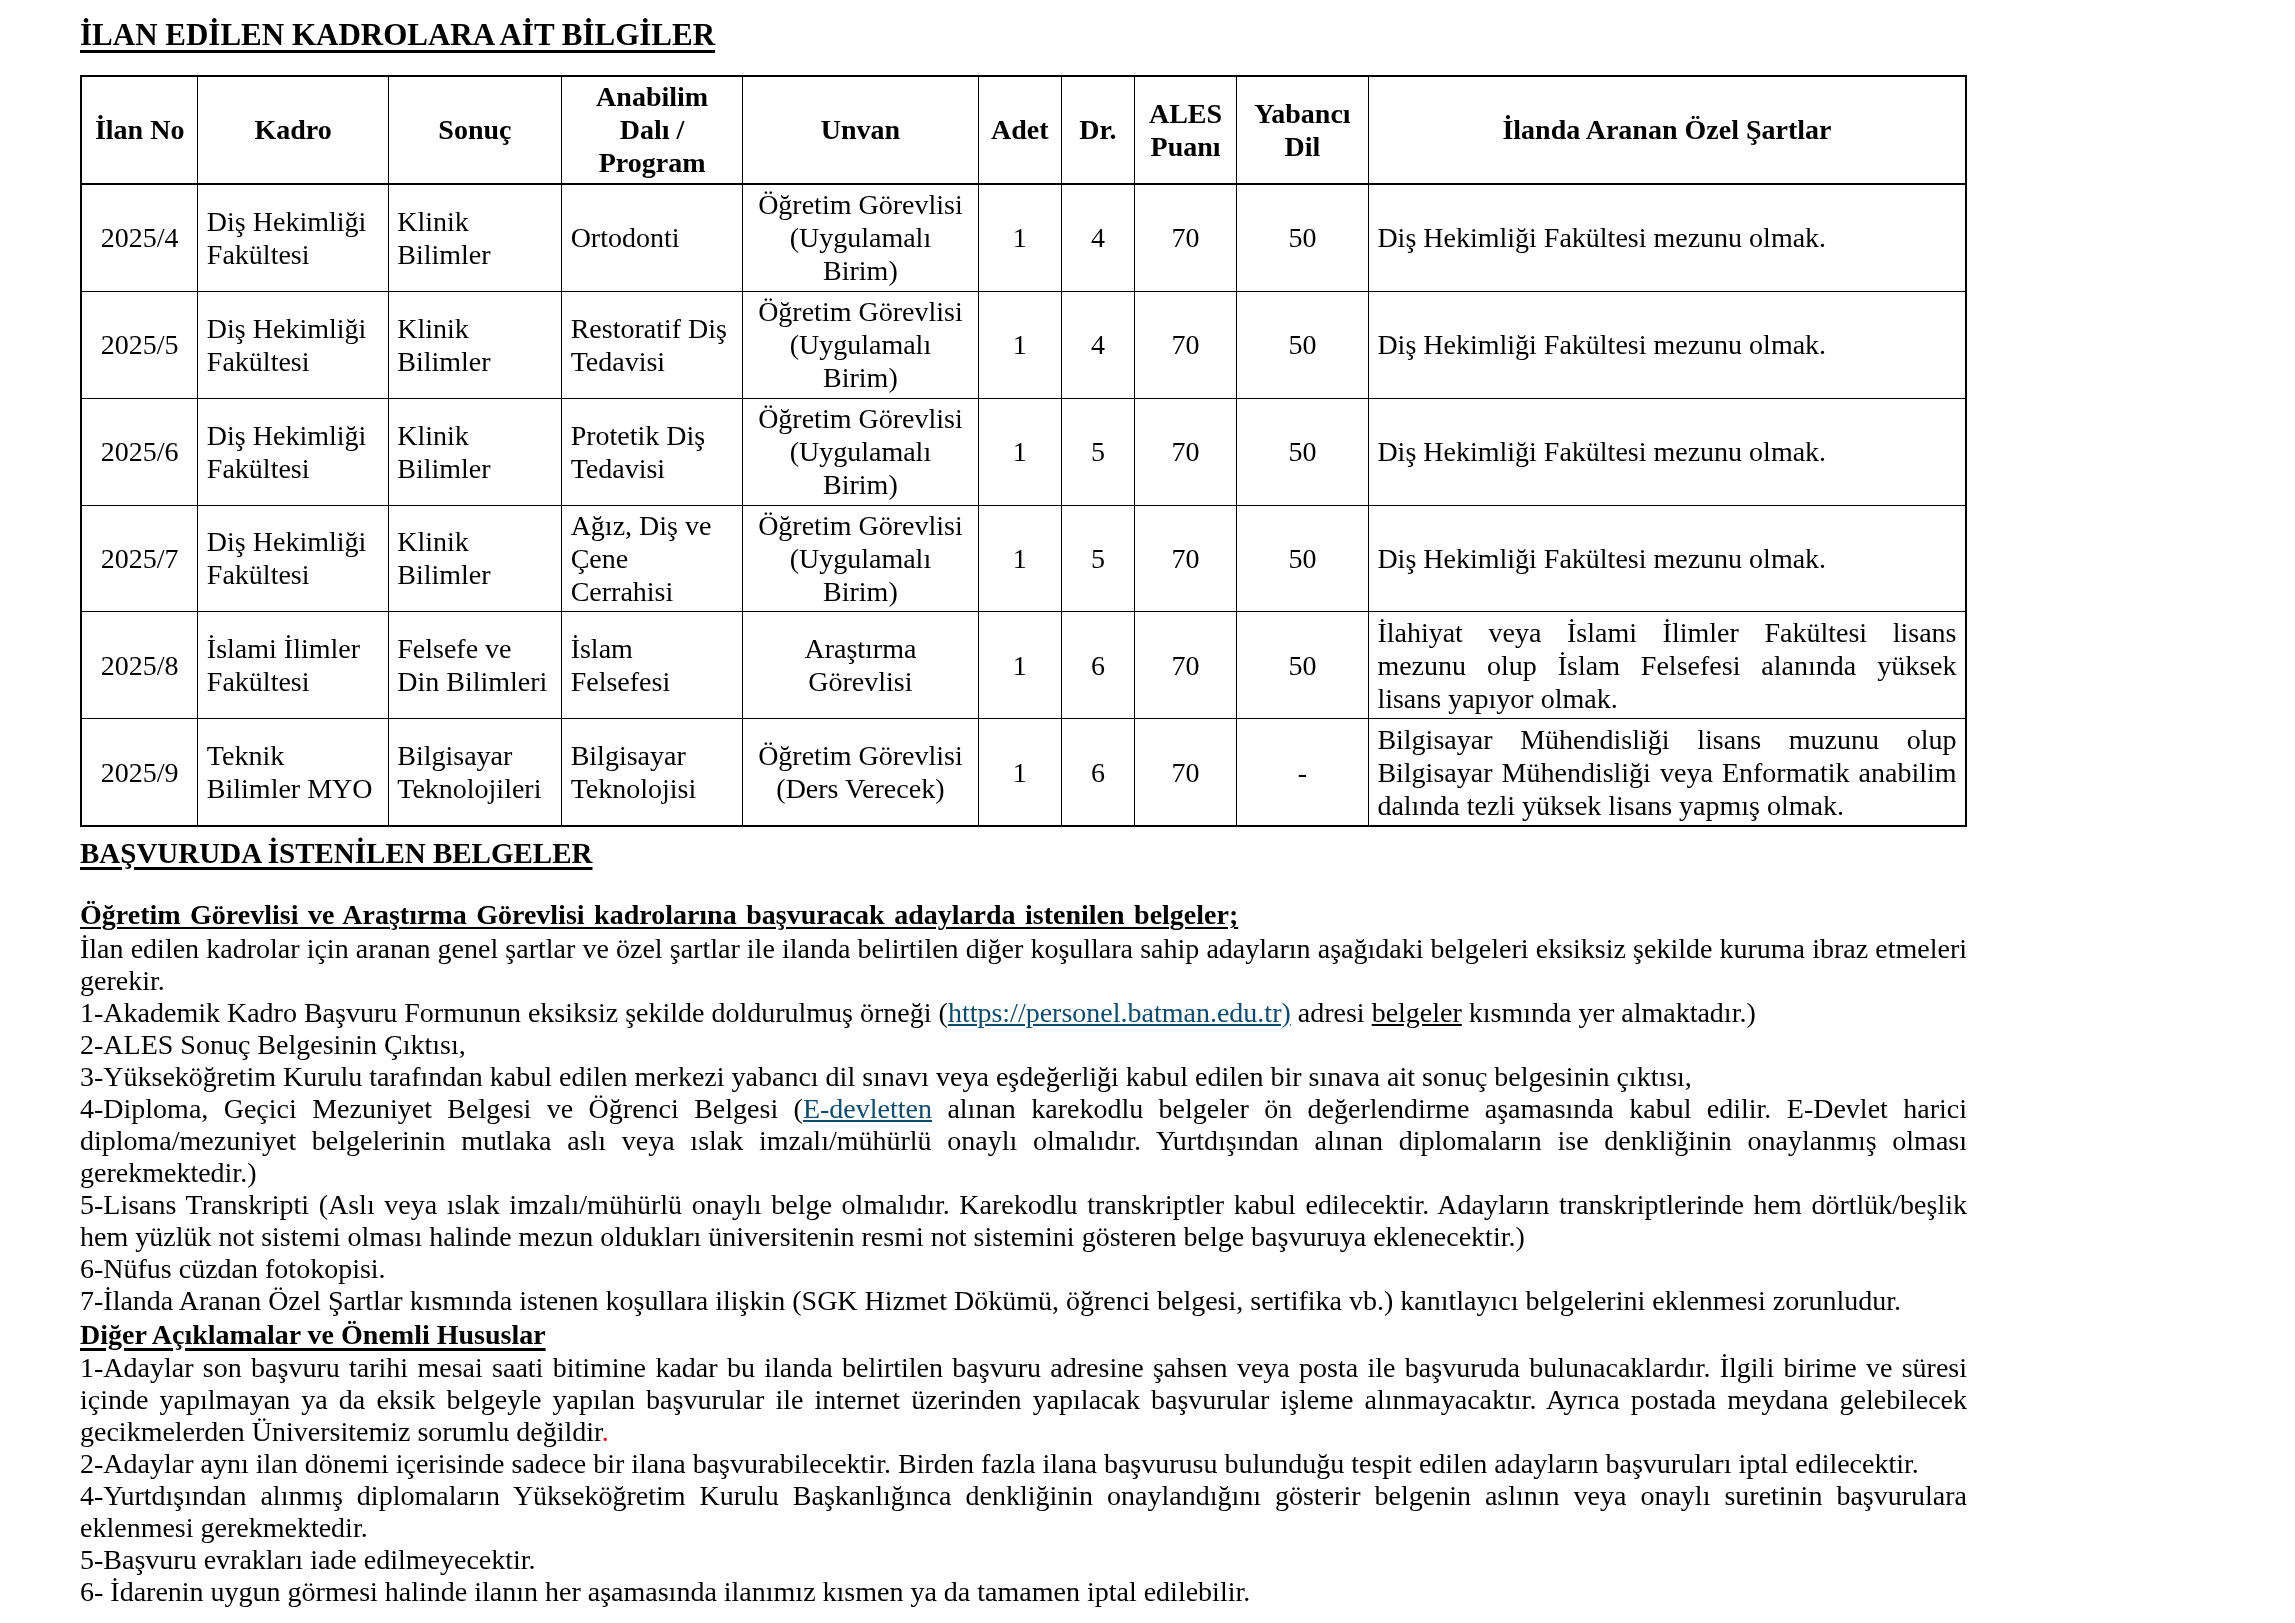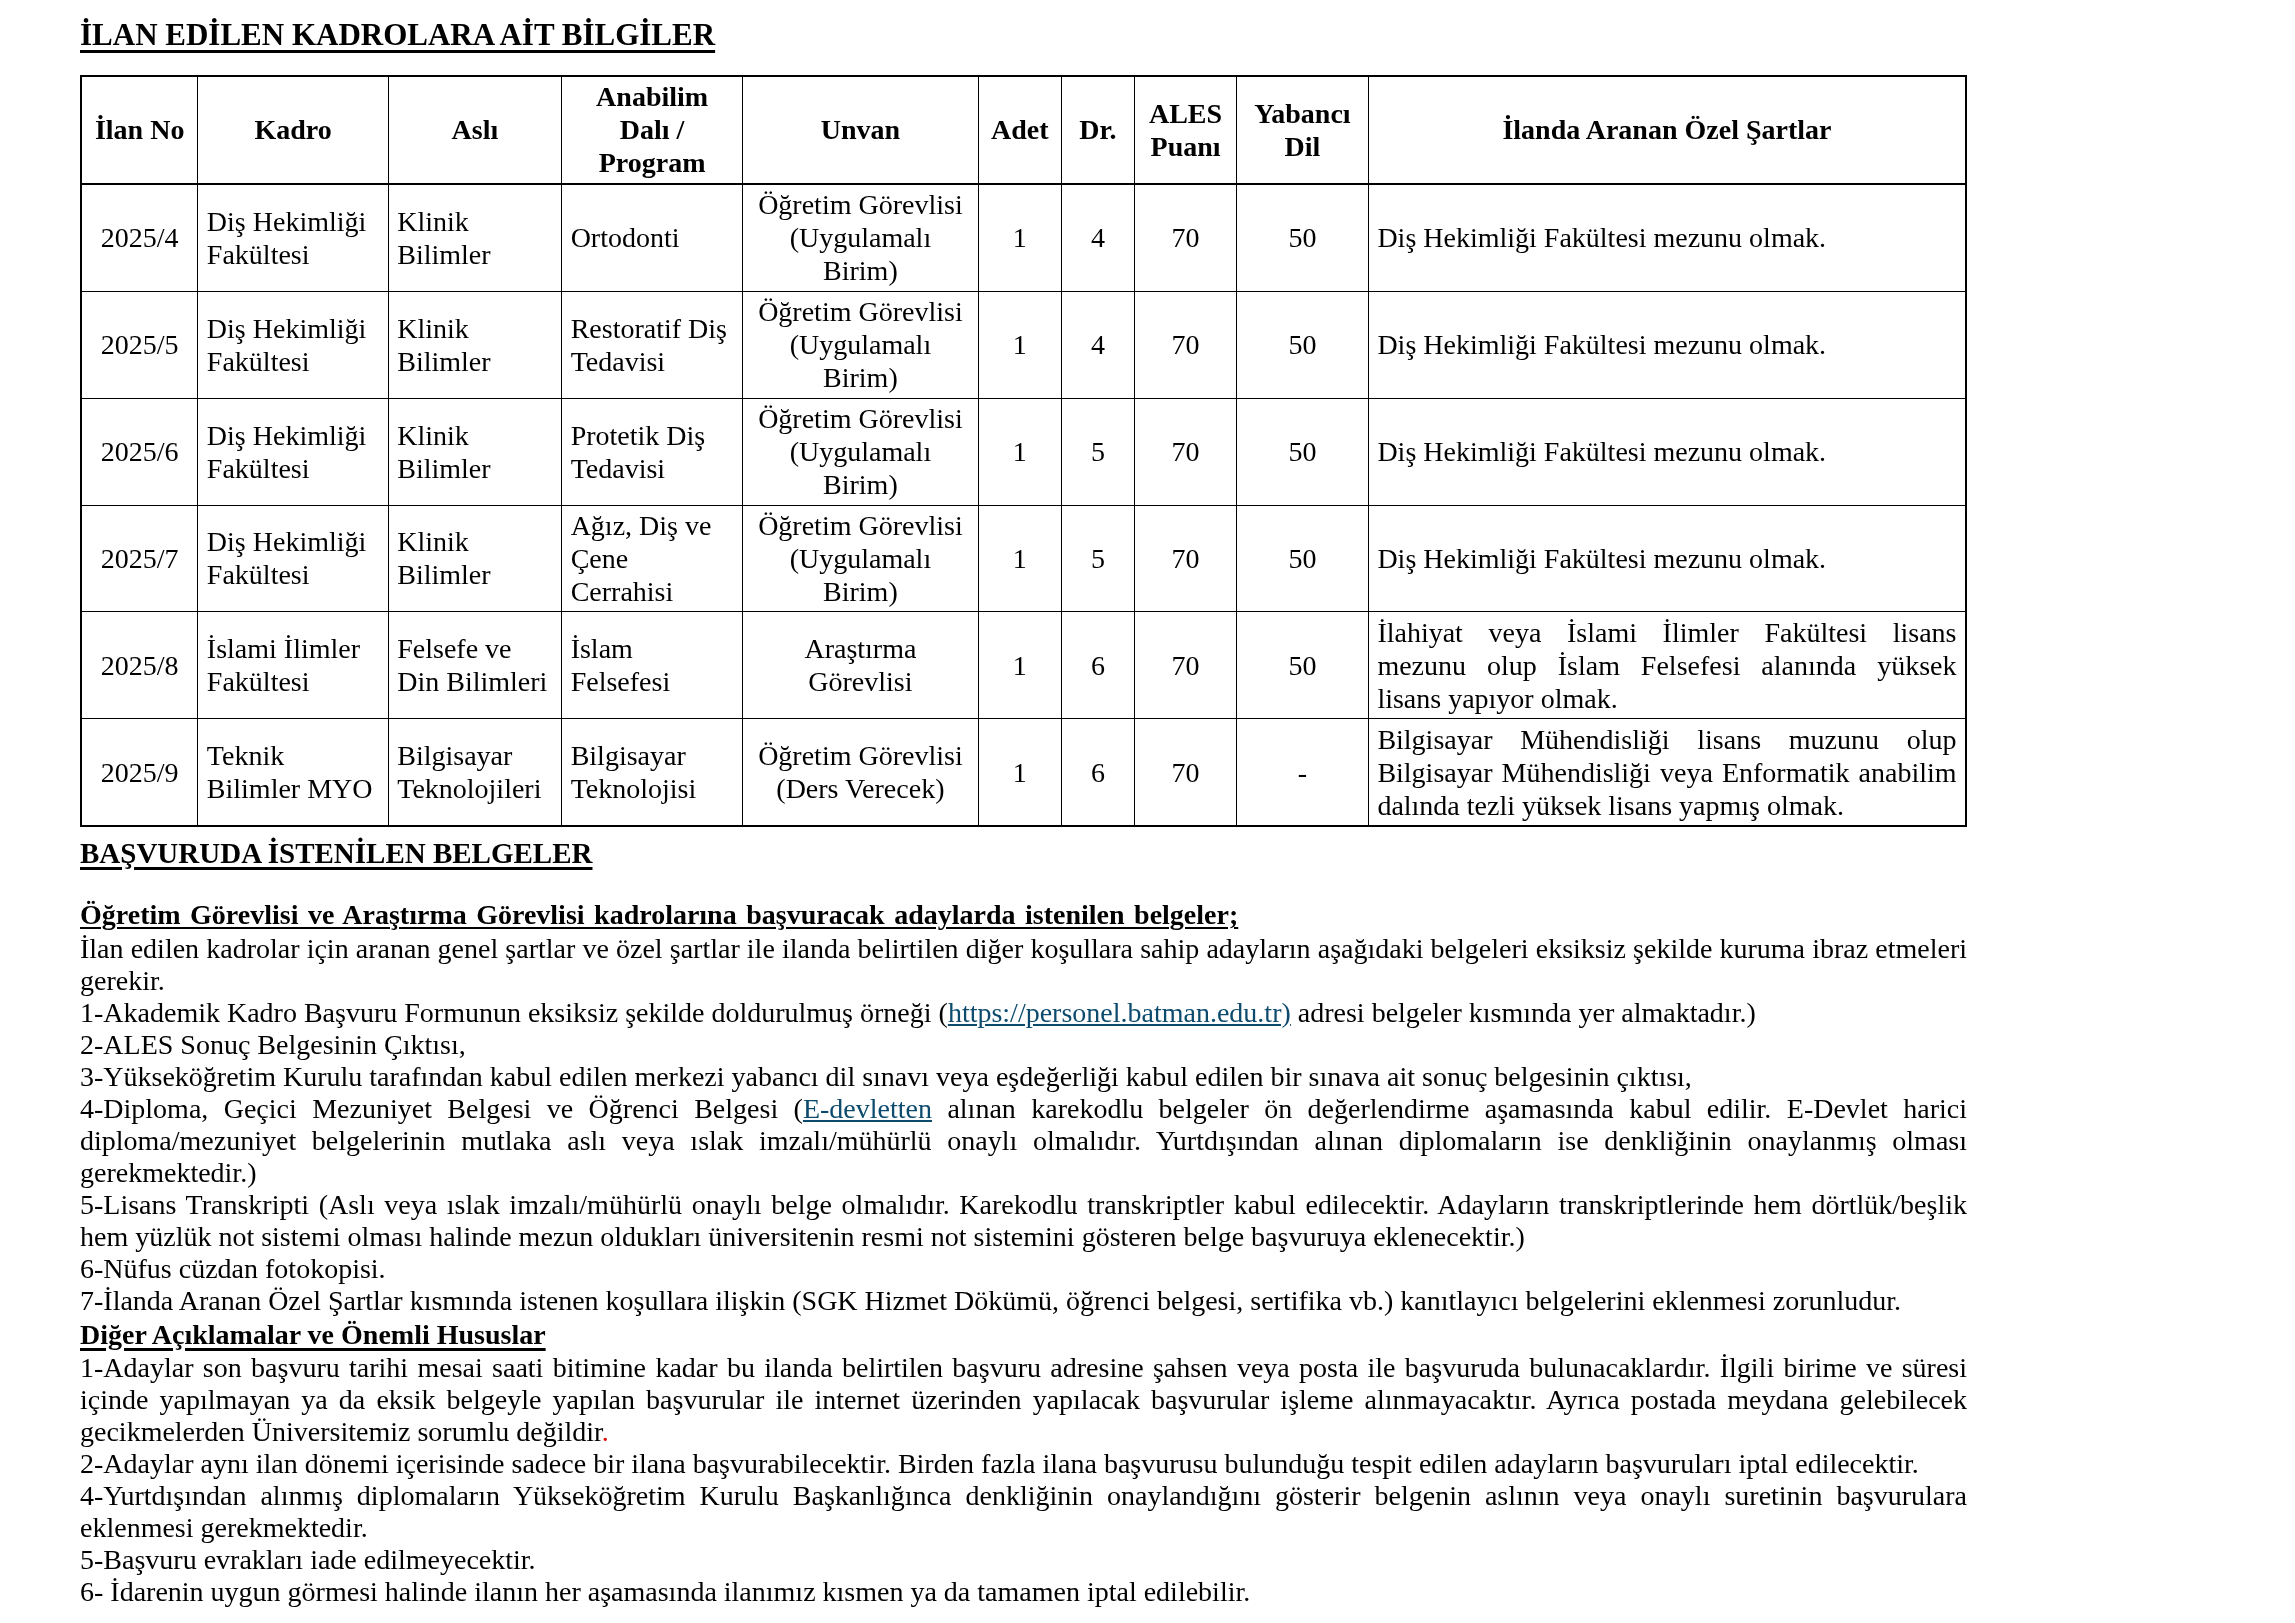--- a/index.html
+++ b/index.html
@@ -79,21 +79,21 @@
     font-size:28px;
     line-height:32px;
     margin:0;
     text-align:justify;
   }
   a.doc-link{
     color:#0c4a6e;
     text-decoration:underline;
     cursor:pointer;
   }
-  .u-black{ }
+  .u-black{ text-decoration:underline; }
   .red-period{ color:#e00000; }
 </style>
 </head>
 <body>
 
 <div class="page">
 
   <h1 class="doc-title">İLAN EDİLEN KADROLARA AİT BİLGİLER</h1>
 
   <table class="positions">
@@ -106,21 +106,21 @@
         <col style="width:4.4%">
         <col style="width:3.9%">
         <col style="width:5.4%">
       <col style="width:7.0%">
         <col style="width:31.7%">
     </colgroup>
     <thead>
       <tr>
         <th>İlan No</th>
         <th>Kadro</th>
-        <th>Aslı</th>
+        <th>Sonuç</th>
         <th>Anabilim Dalı / Program</th>
         <th>Unvan</th>
         <th>Adet</th>
         <th>Dr.</th>
         <th>ALES Puanı</th>
         <th>Yabancı Dil</th>
         <th>İlanda Aranan Özel Şartlar</th>
       </tr>
     </thead>
     <tbody>

